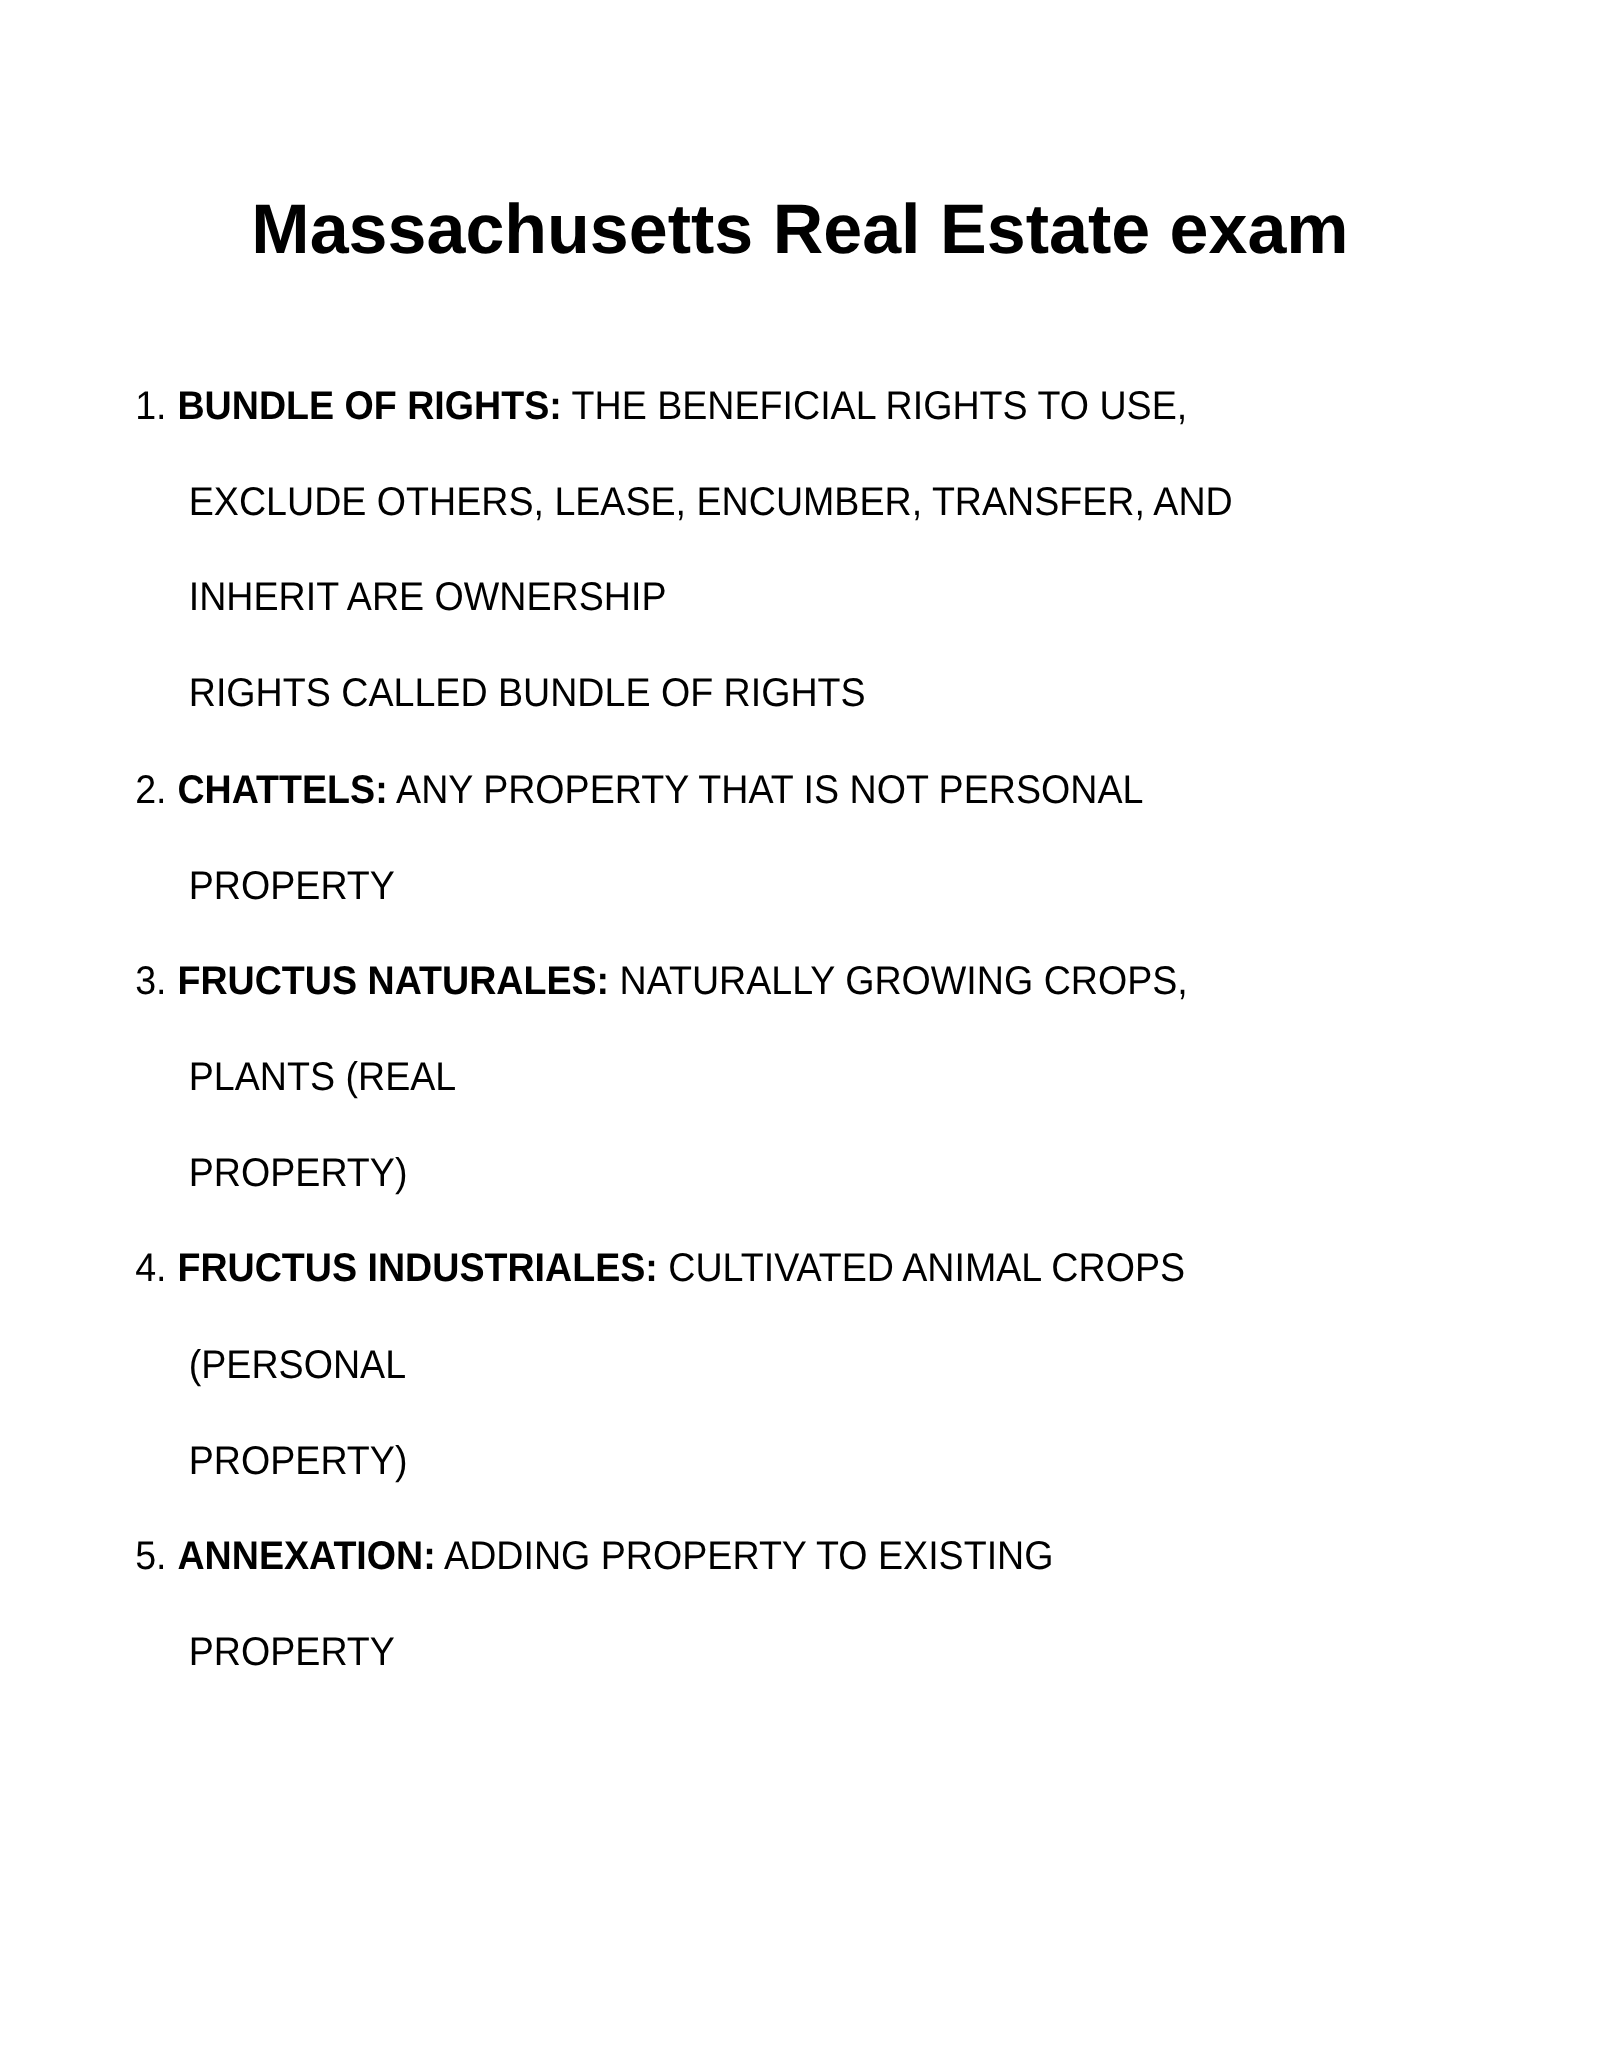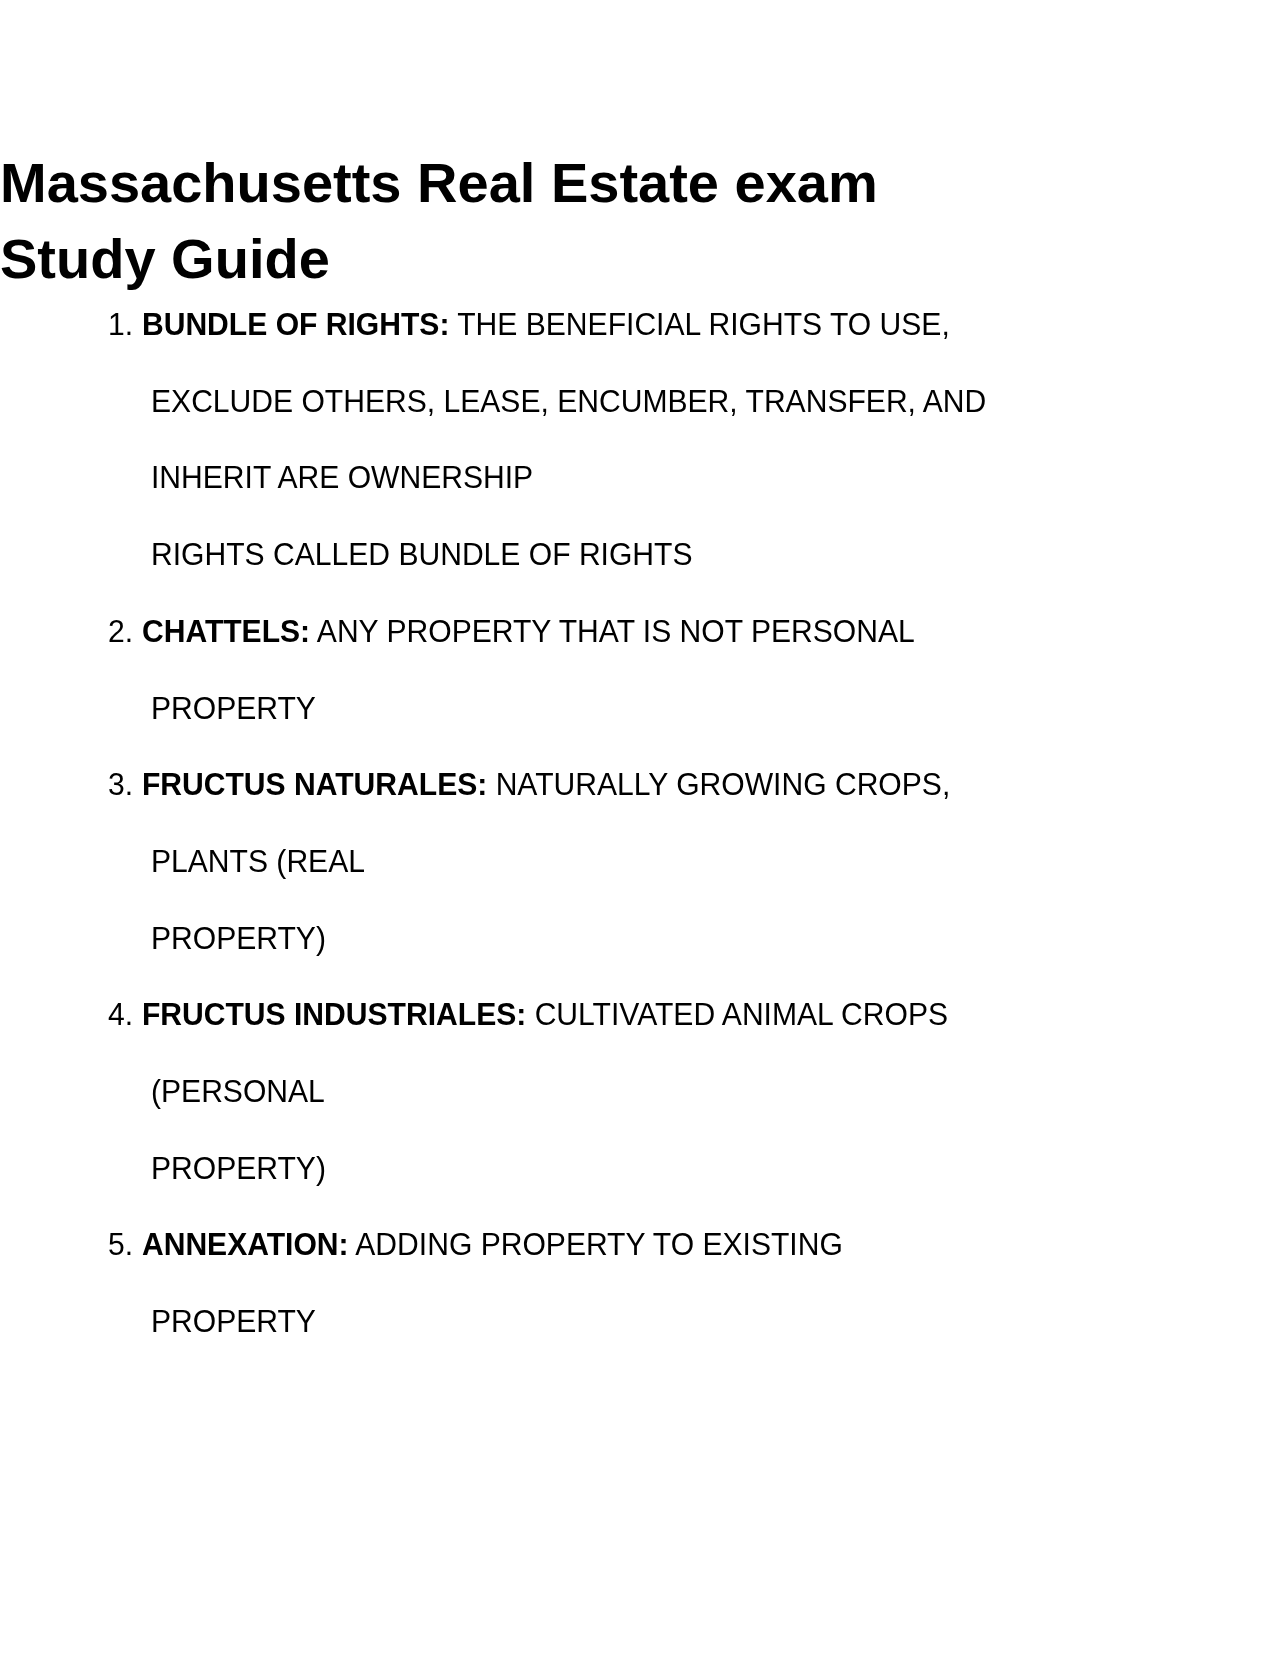--- a/index.html
+++ b/index.html
@@ -1,32 +1,31 @@
 <!DOCTYPE html>
 <html><head>
 <meta charset="utf-8">
 <style>
   html, body { margin: 0; padding: 0; background: #ffffff; }
   body { width: 1280px; height: 1656px; position: relative; overflow: hidden;
          font-family: "Liberation Sans", sans-serif; color: #000; }
-  .title { position: absolute; left: 0; width: 1280px; text-align: left;
+  .title { position: absolute; left: 0; width: 1280px; text-align: center;
            font-weight: bold; font-size: 56px; line-height: 76px; top: 145px; margin: 0; }
   .line { position: absolute; font-size: 32px; line-height: 40px; white-space: nowrap;
           transform: scaleX(0.94); transform-origin: left center; }
   .num { position: absolute; left: 115px; }
   .txt { position: absolute; left: 151px; }
   b { font-weight: bold; }
 </style>
 </head>
 <body>
 
 <div>
   <h1 class="title">
     <span>Massachusetts Real Estate exam</span><br>
-    <span>Study Guide</span>
   </h1>
 
   <div>
     <div class="line" style="top:304px; left:0;">
       <span class="num">1.</span>
       <span class="txt"><b>BUNDLE OF RIGHTS:</b> <span>THE BENEFICIAL RIGHTS TO USE,</span></span>
     </div>
     <div class="line" style="top:381px; left:151px;">EXCLUDE OTHERS, LEASE, ENCUMBER, TRANSFER, AND</div>
     <div class="line" style="top:457px; left:151px;">INHERIT ARE OWNERSHIP</div>
     <div class="line" style="top:534px; left:151px;">RIGHTS CALLED BUNDLE OF RIGHTS</div>

